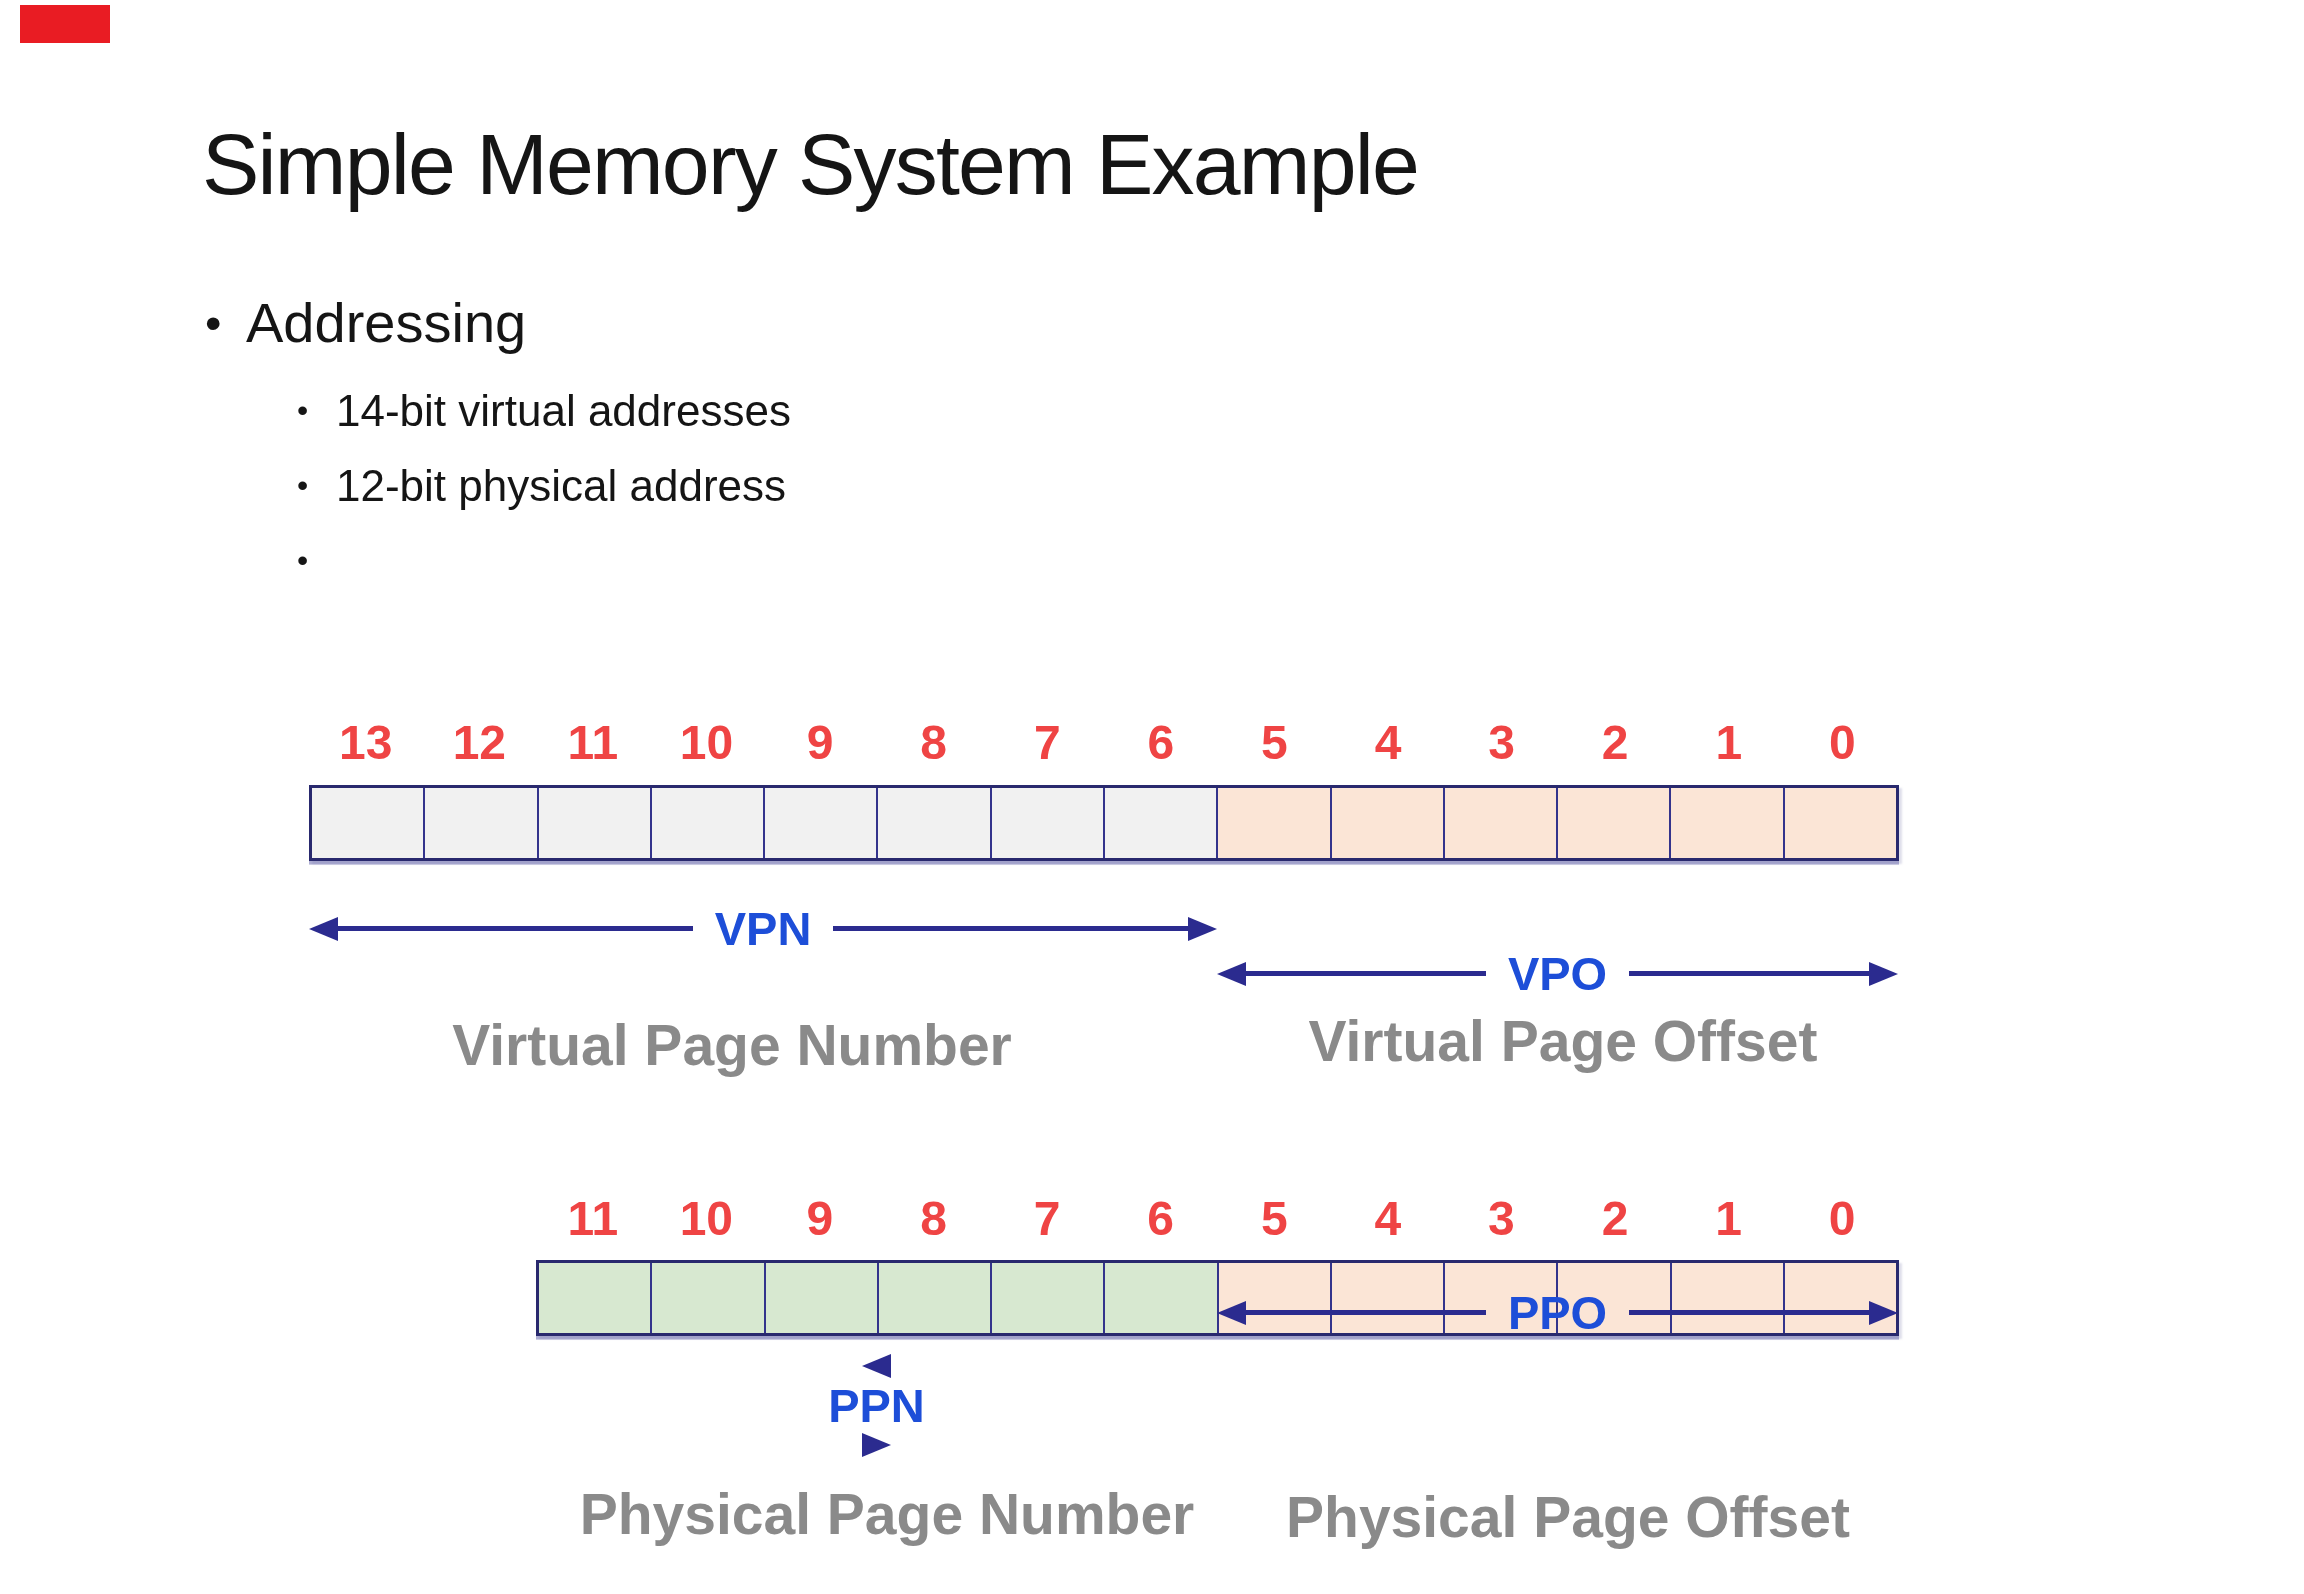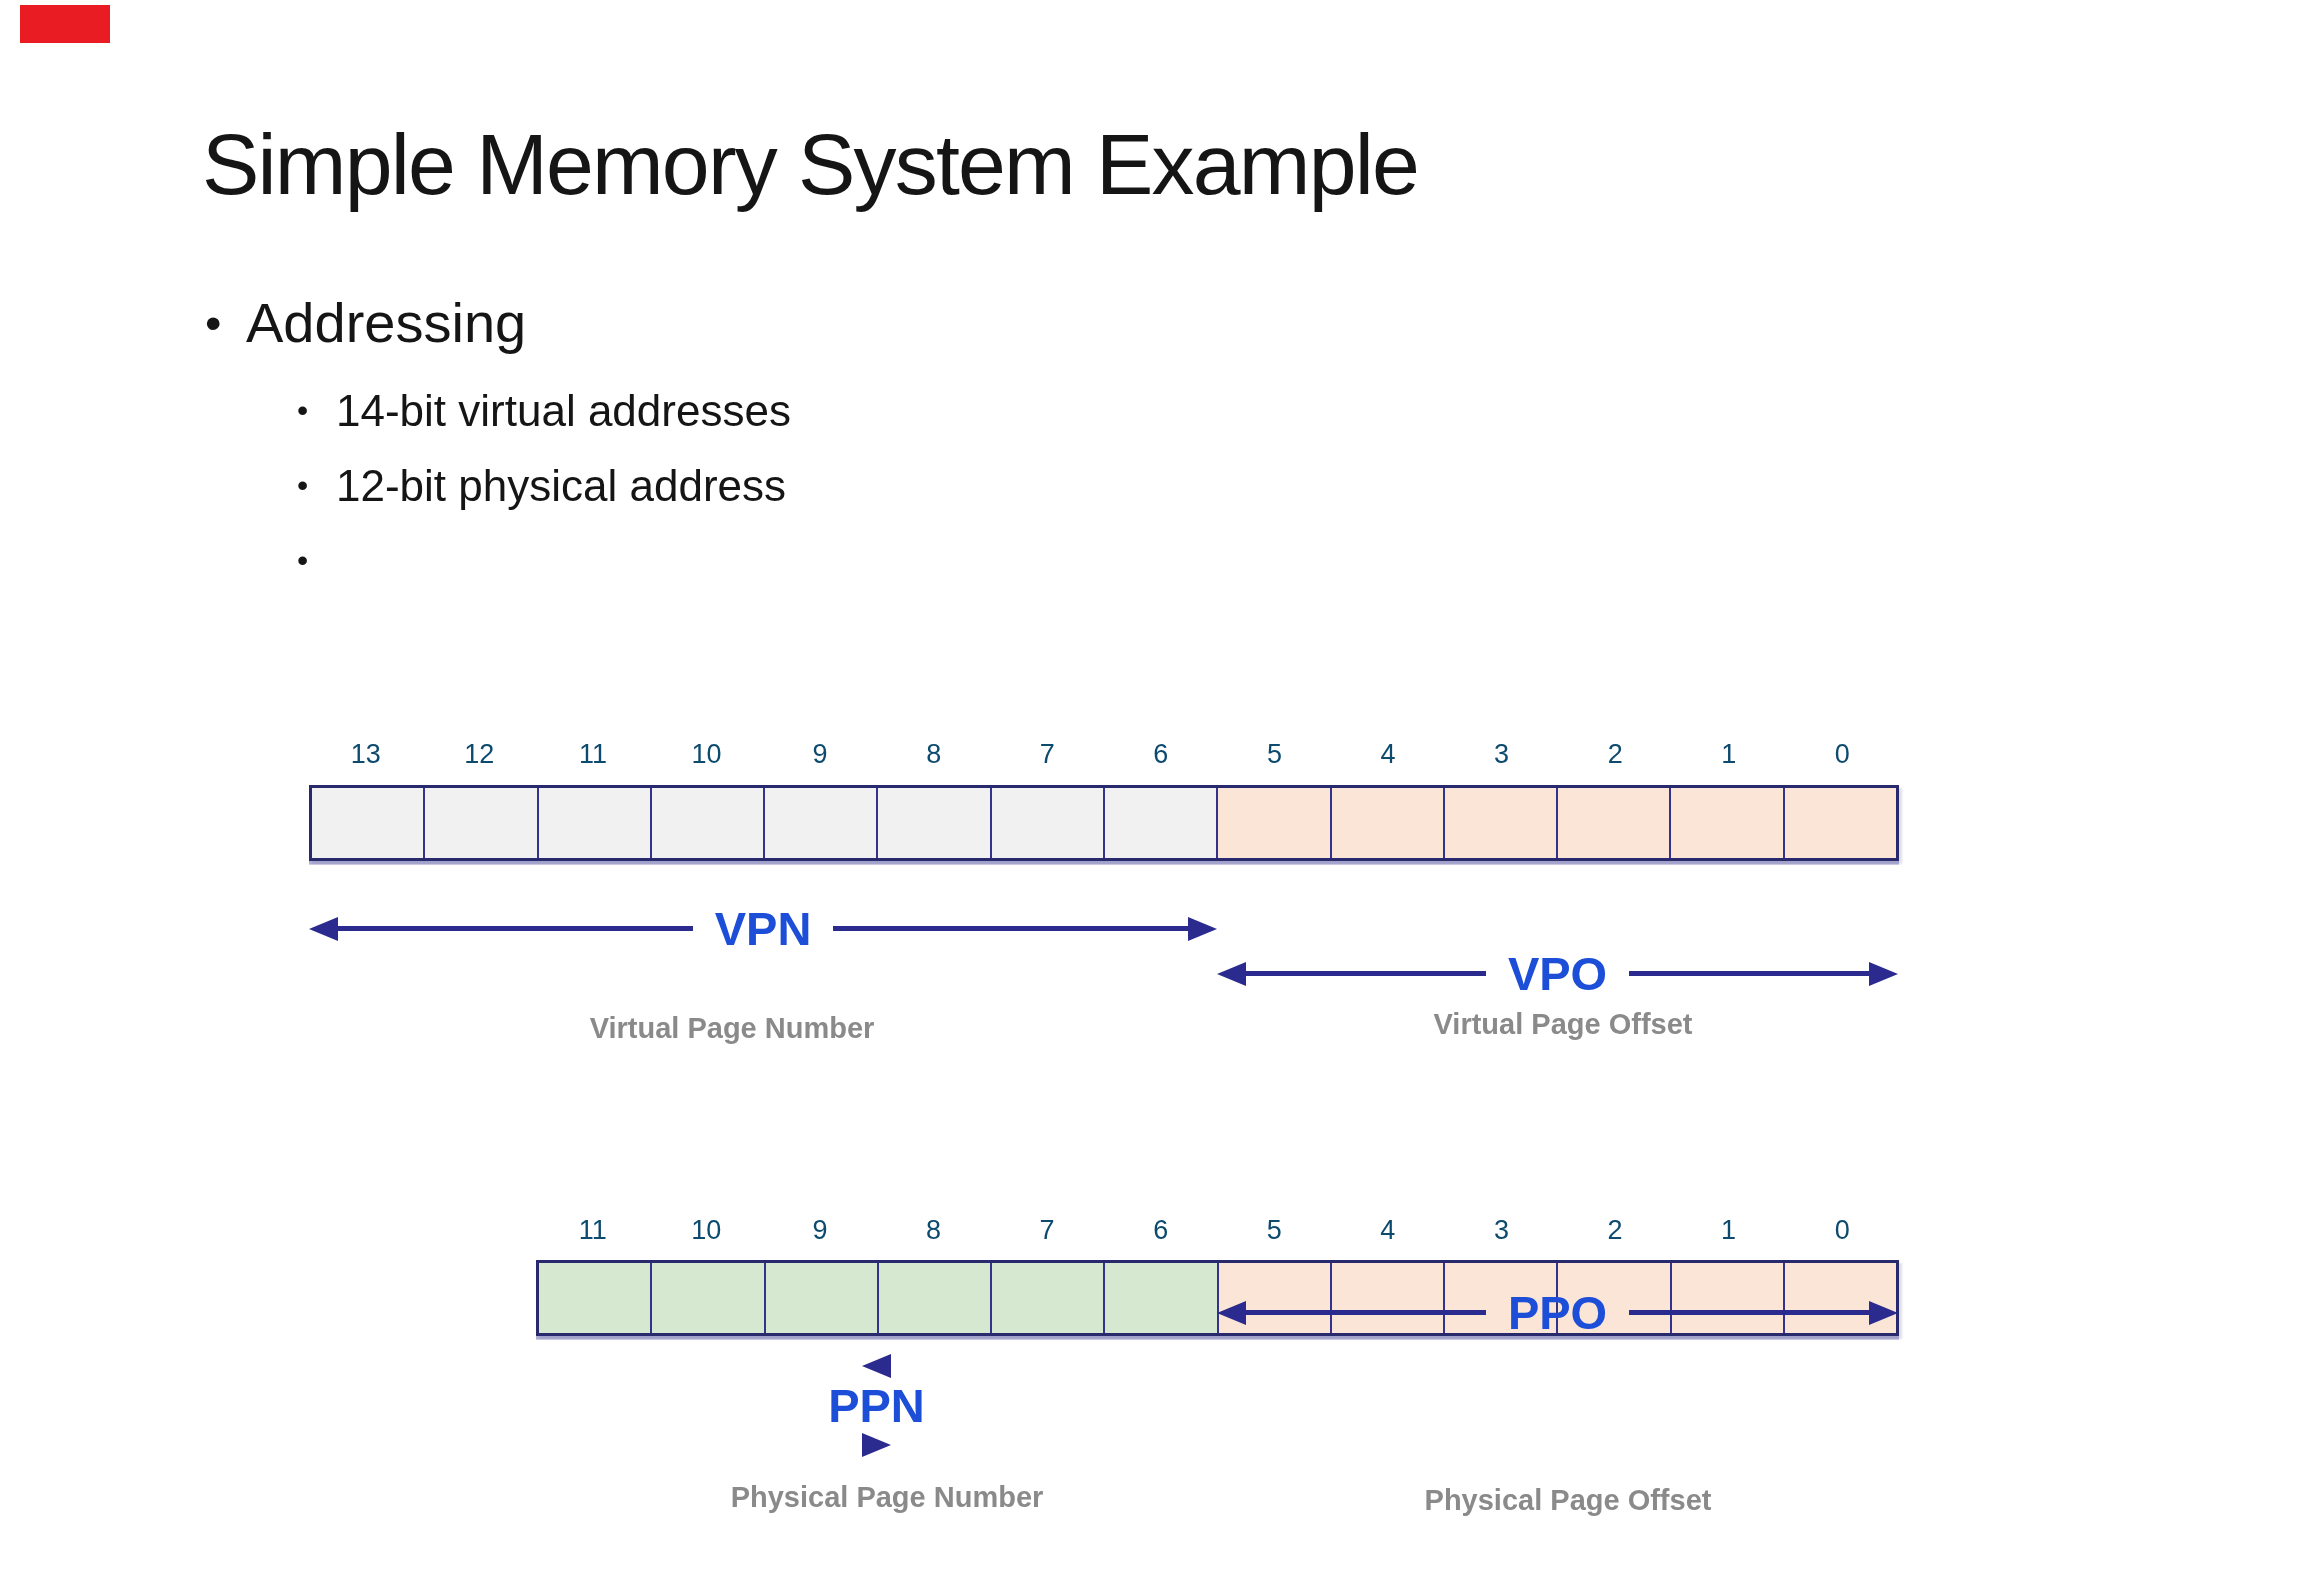--- a/index.html
+++ b/index.html
@@ -22,21 +22,21 @@
     position:absolute; left:205px; top:290px; display:flex; align-items:center;
     font-size:56px; color:var(--ink);
   }
   .bullet-l1 .dot { width:41px; font-size:47px; }
 
   .sublist { position:absolute; left:297px; top:373px; }
   .sub-item { display:flex; align-items:center; height:75px; font-size:44px; color:var(--ink); }
   .sub-item .dot { width:39px; font-size:32px; }
 
   .bit-labels { position:absolute; display:flex; align-items:flex-end; }
-  .bit-num { flex:1; text-align:center; font-size:27px; font-weight:normal; color:#0c4a6e; padding-bottom:5.4px; }
+  .bit-num { flex:1; text-align:center; font-size:48px; font-weight:bold; color:#ef4444; padding-bottom:5.4px; }
 
   .bit-row {
     position:absolute; display:flex; box-sizing:border-box;
     border:3.6px solid var(--navy);
     box-shadow:0 3.6px 0 rgba(110,110,175,0.55), 2.7px 2.7px 1.8px rgba(130,130,180,0.25);
     background:#fff;
   }
   .bit-cell { flex:1; border-left:2.7px solid var(--sep); }
   .bit-cell:first-child { border-left:none; }
 
@@ -44,21 +44,21 @@
   .dblarrow .line { flex:1; height:5.4px; background:var(--arrow); }
   .dblarrow .ah { width:0; height:0; border-top:12.6px solid transparent; border-bottom:12.6px solid transparent; }
   .dblarrow .ah.left  { border-right:29px solid var(--arrow); }
   .dblarrow .ah.right { border-left:29px solid var(--arrow); }
   .dblarrow .alabel {
     padding:0 21.6px; font-size:47px; font-weight:bold; color:#1d4ed8; white-space:nowrap;
   }
 
   .caption {
     position:absolute; transform:translateX(-50%); white-space:nowrap;
-    font-size:29px; font-weight:bold; color:var(--caption);
+    font-size:57px; font-weight:bold; color:var(--caption);
   }
 </style>
 </head>
 <body>
 
 <div class="slide" style="--navy: #29296e; --sep: #33338c; --arrow: #2b2b8f; --caption: #8a8a8a; --ink: #151515;">
 
   <div class="red-marker" style="background: rgb(233, 28, 35);"></div>
 
   <h1 class="title">Simple Memory System Example</h1>

